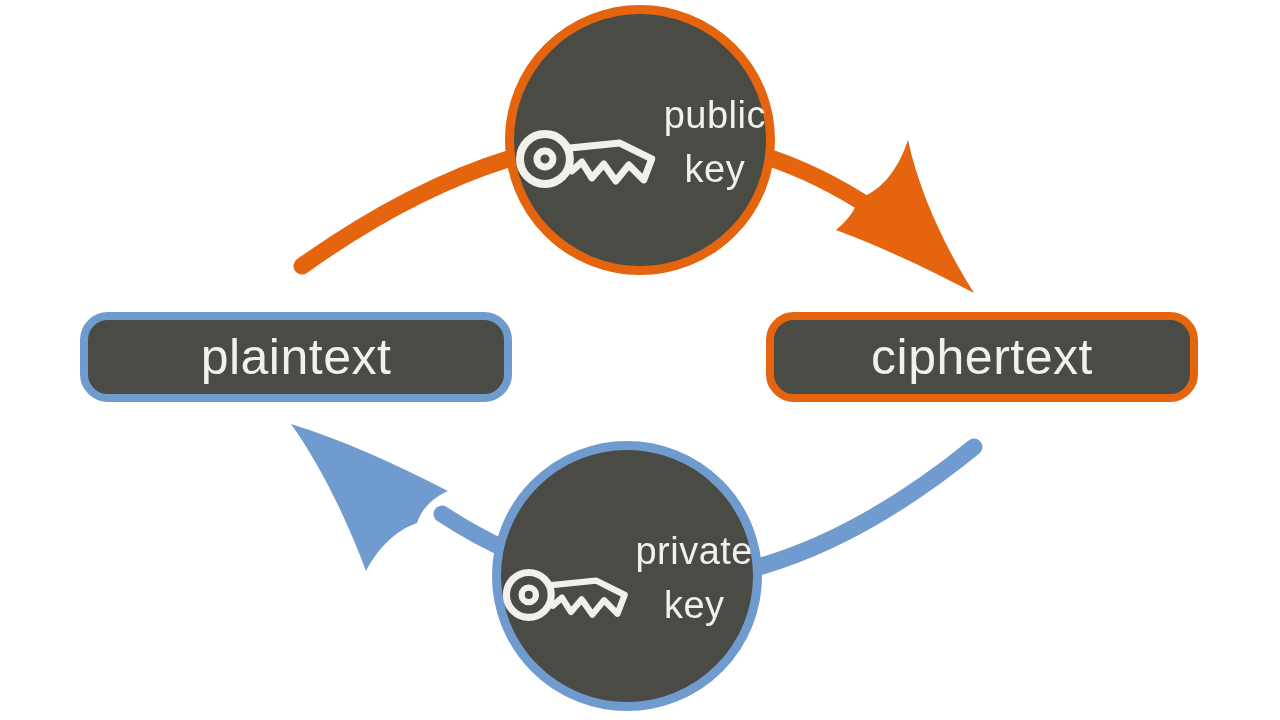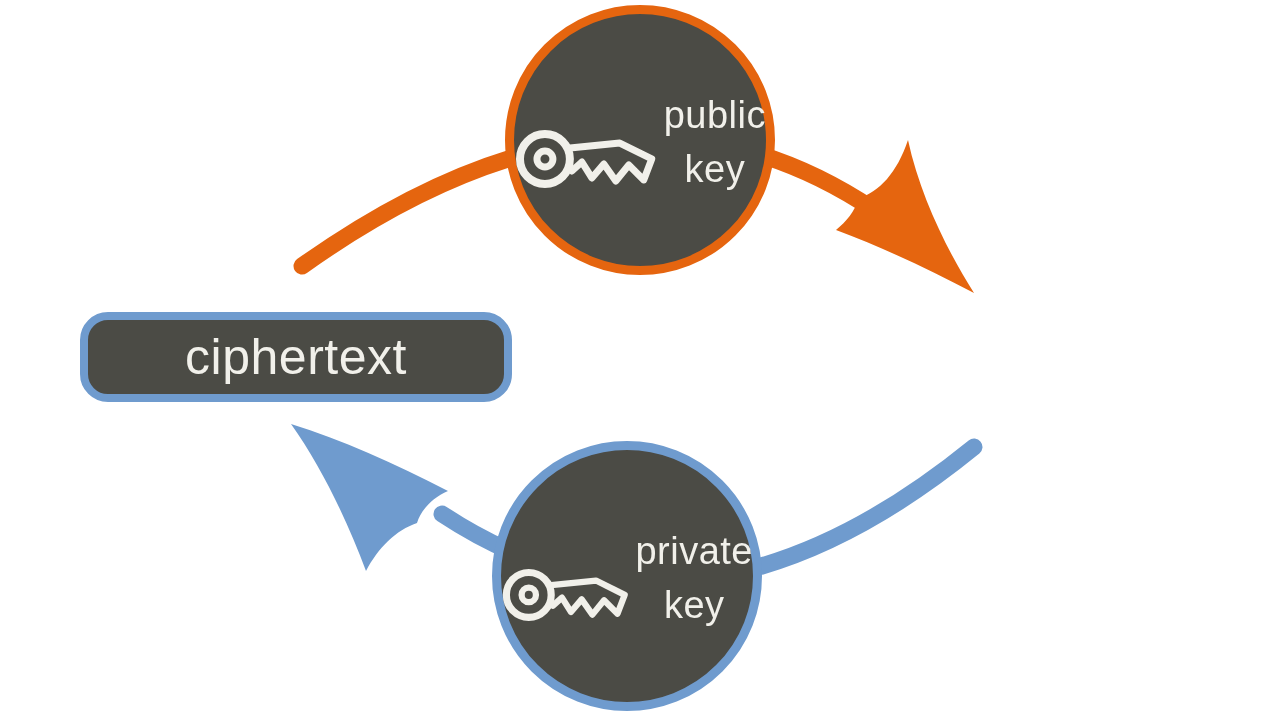--- a/index.html
+++ b/index.html
@@ -72,17 +72,20 @@
     <svg class="key-icon" width="156" height="84" viewBox="0 0 150 80">
       <circle cx="31" cy="41" r="25" fill="none" stroke="#F1F0EA" stroke-width="8"></circle>
       <circle cx="31" cy="41" r="8" fill="none" stroke="#F1F0EA" stroke-width="7"></circle>
       <path d="M 56 30 L 106 25 L 138 41 L 130 62 L 115 47 L 102 63 L 90 46 L 78 60 L 68 44 L 58 53" fill="none" stroke="#F1F0EA" stroke-width="7" stroke-linejoin="round" stroke-linecap="round"></path>
     </svg>
     <div class="circle-label">private
 key</div>
   </div>
 
   <div class="node node-box blue box-plaintext">
+    <span>plaintext</span>
+  </div>
+
+  <div class="node node-box orange box-ciphertext">
     <span>ciphertext</span>
   </div>
-
 
 </div>
 
 </body></html>

